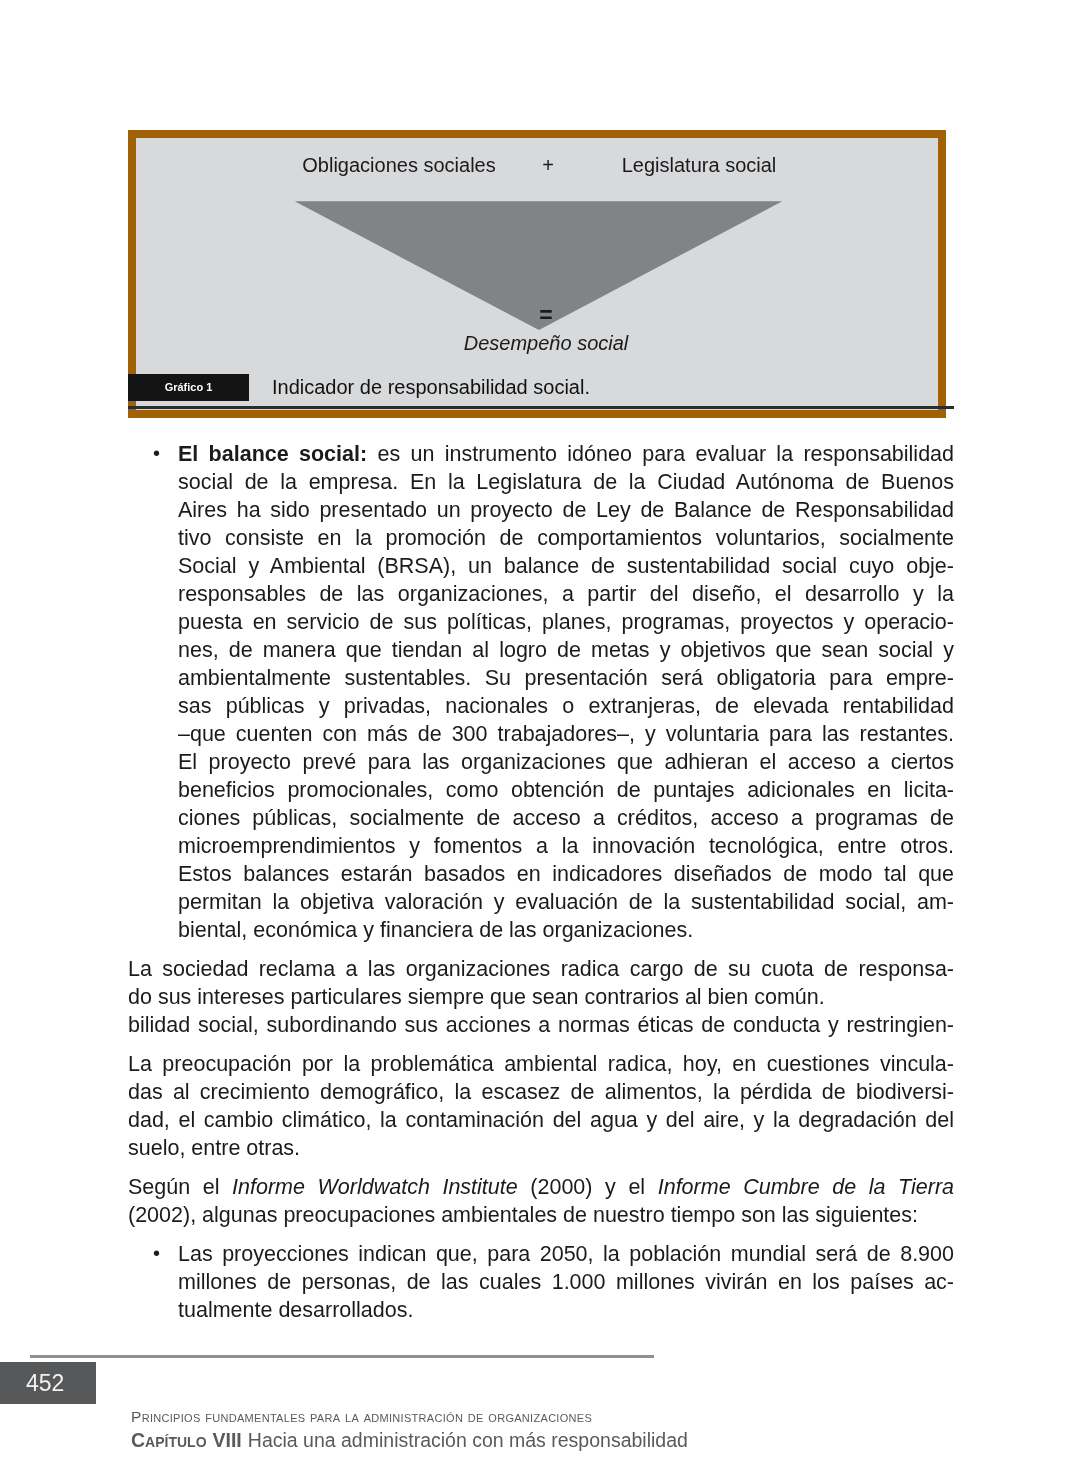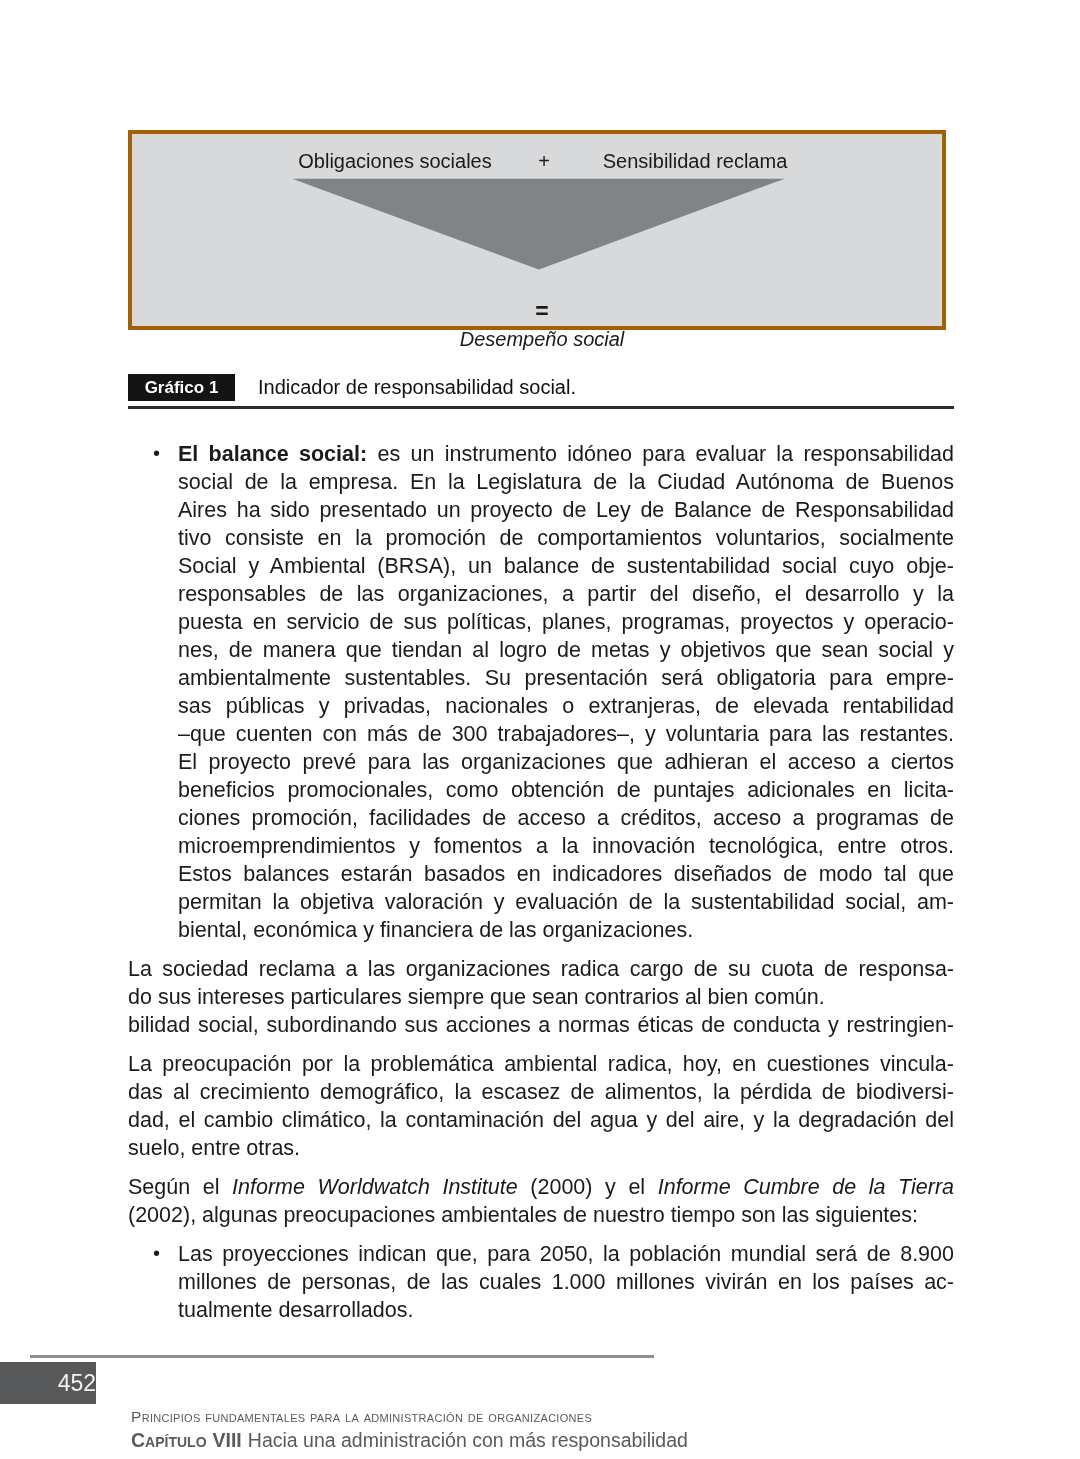--- a/index.html
+++ b/index.html
@@ -4,74 +4,74 @@
 <style>
   * { margin:0; padding:0; box-sizing:border-box; }
   html,body { background:#ffffff; }
   .page {
     position:relative; width:1080px; height:1459px; background:#ffffff;
     font-family:"Liberation Sans", sans-serif; color:#1b1b1b; overflow:hidden;
   }
 
   
   .diagram {
-    position:absolute; left:128px; top:130px; width:818px; height:200px;
-    border:4px solid #a16207;
+    position:absolute; left:128px; top:130px; width:818px; height:288px;
+    border:8px solid #a16207;
   }
   .diagram .tri-svg { position:absolute; left:0; top:0; width:100%; height:100%; display:block; }
   .dlabel { position:absolute; transform:translateX(-50%); font-size:20px; color:#1a1a1a; white-space:nowrap; }
   .dlabel.row { top:16px; }
   .dlabel.eq { top:164px; font-size:23px; font-weight:bold; }
   .dlabel.res { top:194px;font-style:italic; }
 
   
   .caption-row { position:absolute; left:128px; top:374px; width:826px; display:flex; align-items:center; }
   .fig-badge {
-    display:inline-block; width:107px; height:27px; line-height:27px; text-align:center;
-    color:#ffffff; font-size:17px; font-weight:bold;
+    display:inline-block; width:121px; height:27px; line-height:27px; text-align:center;
+    color:#ffffff; font-size:11px; font-weight:bold;
   }
   .fig-caption { margin-left:23px; font-size:20px; color:#111111; }
   .caption-rule { position:absolute; left:128px; top:406px; width:826px; height:3px; background:#2c2c2c; }
 
   
   .content { position:absolute; left:128px; top:440px; width:826px; font-size:21.5px; line-height:28px; }
   .para { position:relative; }
   .para + .para { margin-top:11px; }
   .para.bullet { padding-left:50px; }
   .para .marker { position:absolute; left:25px; top:-1px; font-size:20px; }
   .line { text-align:justify; text-align-last:justify; }
   .line.last { text-align-last:left; }
   .b { font-weight:bold; }
   .i { font-style:italic; }
 
   
   .footer-rule { position:absolute; left:30px; top:1355px; width:624px; height:3px; background:#8e9092; }
   .page-box {
     position:absolute; left:0; top:1362px; width:96px; height:42px;
-    display:flex; align-items:center; justify-content:flex-end; padding-left:26px;
+    display:flex; align-items:center; justify-content:flex-start; padding-left:26px;
     color:#f2f2f2; font-size:23px;
   }
   .footer-text { position:absolute; left:131px; top:1360px; color:#595a5c; }
   .footer-line1 { font-size:15.5px; font-variant:small-caps; letter-spacing:0.3px;margin-top:48px; }
   .footer-line2 { font-size:19.5px; margin-top:3px; }
   .ch-label { font-weight:bold; font-variant:small-caps; }
   .ch-num { font-family:Liberation Sans, sans-serif; font-weight:bold; margin:0 6px 0 6px; }
 </style>
 </head>
 <body>
 
 <div class="page">
 
   <div class="diagram" style="background-color: rgb(216, 217, 219);">
     <svg class="tri-svg" viewBox="0 0 814 228" preserveAspectRatio="none">
       <polygon points="161,53 656,53 409,161" style="fill: rgb(129, 131, 135);"></polygon>
     </svg>
     <span class="dlabel row" style="left:263px">Obligaciones sociales</span>
     <span class="dlabel row" style="left:412px">+</span>
-    <span class="dlabel row" style="left:563px">Sensibilidad reclama</span>
+    <span class="dlabel row" style="left:563px">Legislatura social</span>
     <span class="dlabel eq" style="left:410px">=</span>
     <span class="dlabel res" style="left:410px">Desempeño social</span>
   </div>
 
   <div class="caption-row">
     <span class="fig-badge" style="background-color: rgb(20, 20, 20);">Gráfico 1</span>
     <span class="fig-caption">Indicador de responsabilidad social.</span>
   </div>
   <div class="caption-rule"></div>
 
@@ -84,21 +84,21 @@
         <div class="line">tivo consiste en la promoción de comportamientos voluntarios, socialmente</div>
         <div class="line">Social y Ambiental (BRSA), un balance de sustentabilidad social cuyo obje-</div>
         <div class="line">responsables de las organizaciones, a partir del diseño, el desarrollo y la</div>
         <div class="line">puesta en servicio de sus políticas, planes, programas, proyectos y operacio-</div>
         <div class="line">nes, de manera que tiendan al logro de metas y objetivos que sean social y</div>
         <div class="line">ambientalmente sustentables. Su presentación será obligatoria para empre-</div>
         <div class="line">sas públicas y privadas, nacionales o extranjeras, de elevada rentabilidad</div>
         <div class="line">–que cuenten con más de 300 trabajadores–, y voluntaria para las restantes.</div>
         <div class="line">El proyecto prevé para las organizaciones que adhieran el acceso a ciertos</div>
         <div class="line">beneficios promocionales, como obtención de puntajes adicionales en licita-</div>
-        <div class="line">ciones promoción, facilidades de acceso a créditos, acceso a programas de</div>
+        <div class="line">ciones públicas, socialmente de acceso a créditos, acceso a programas de</div>
         <div class="line">microemprendimientos y fomentos a la innovación tecnológica, entre otros.</div>
         <div class="line">Estos balances estarán basados en indicadores diseñados de modo tal que</div>
         <div class="line">permitan la objetiva valoración y evaluación de la sustentabilidad social, am-</div>
         <div class="line last">biental, económica y financiera de las organizaciones.</div>
       </div>
       <div class="para">
         <div class="line">La sociedad reclama a las organizaciones radica cargo de su cuota de responsa-</div>
         <div class="line last">do sus intereses particulares siempre que sean contrarios al bien común.</div>
         <div class="line">bilidad social, subordinando sus acciones a normas éticas de conducta y restringien-</div>
       </div>

